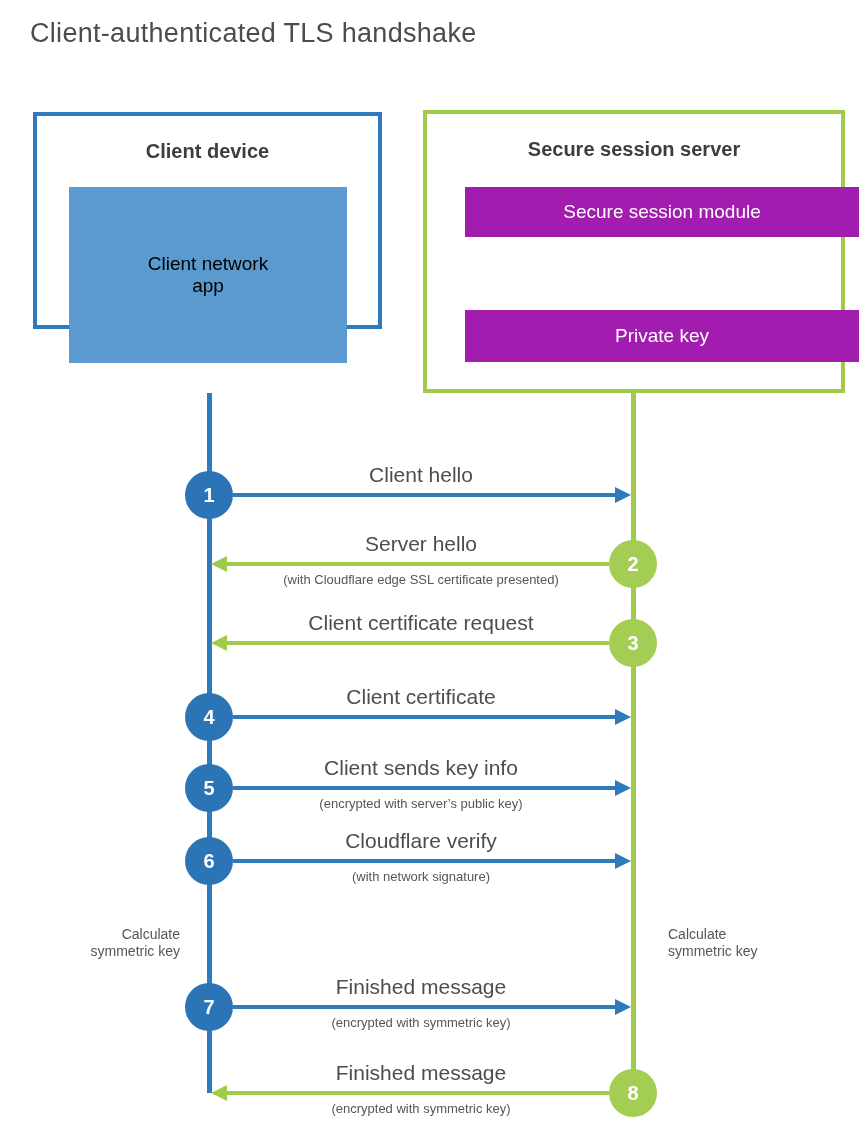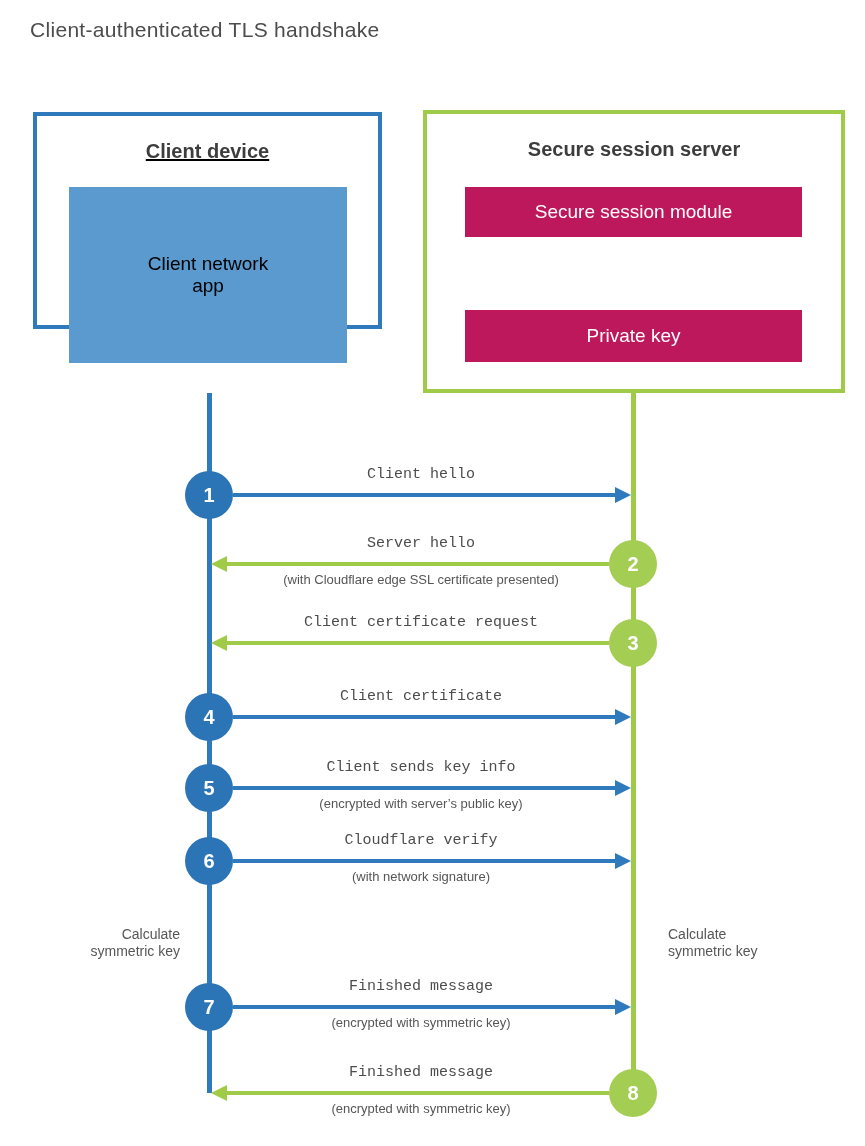--- a/index.html
+++ b/index.html
@@ -8,34 +8,33 @@
   .canvas {
     position: relative;
     width: 865px;
     height: 1146px;
     background: #ffffff;
     overflow: hidden;
   }
   .title {
     position: absolute;
     left: 30px; top: 18px;
-    font-size: 21px;
+    font-size: 27px;
     font-weight: 300;
     color: #4c4c4c;
     letter-spacing: 0.3px;
   }
   
   .actor-box {
     position: absolute;
     background: #ffffff;
   }
   .client-box {
     left: 33px; top: 112px; width: 349px; height: 217px;
     border: 4px solid #2e7abc;
-    text-decoration: underline;
   }
   .server-box {
     left: 423px; top: 110px; width: 422px; height: 283px;
     border: 4px solid #a0cb49;
   }
   .actor-title {
     margin-top: 24px;
     text-align: center;
     font-size: 20px;
     font-weight: bold;
@@ -46,22 +45,22 @@
     left: 32px; top: 71px; width: 278px; height: 176px;
     background: #5b9ace;
     color: #000000;
     font-size: 19px;
     display: flex; align-items: center; justify-content: center;
     text-align: center;
     white-space: pre-line;
   }
   .server-bar {
     position: absolute;
-    left: 38px; width: 337px; height: 50px;
-    background: #be185d;
+    left: 38px; width: 394px; height: 50px;
+    background: #a21caf;
     color: #ffffff;
     font-size: 19px;
     display: flex; align-items: center; justify-content: center;
   }
   .bar-0 { top: 73px; }
   .bar-1 { top: 137px; }
   .bar-2 { top: 196px; height: 52px; }
   
   .lifeline { position: absolute; width: 5px; }
   .lifeline-client { left: 207px; top: 393px; height: 700px; background: #2e7abc; }
@@ -92,23 +91,22 @@
     left: 211px;
     border-top: 8px solid transparent;
     border-bottom: 8px solid transparent;
     border-right: 16px solid #a0cb49;
   }
   .step-label {
     position: absolute;
     left: 209px; width: 424px; height: 24px;
     line-height: 24px;
     text-align: center;
-    font-size: 15px;
+    font-size: 21px;
     color: #4d4d4d;
-    font-family: Liberation Mono, monospace;
   }
   .step-sublabel {
     position: absolute;
     left: 209px; width: 424px;
     text-align: center;
     font-size: 13px;
     color: #565656;
   }
   
   .note {

